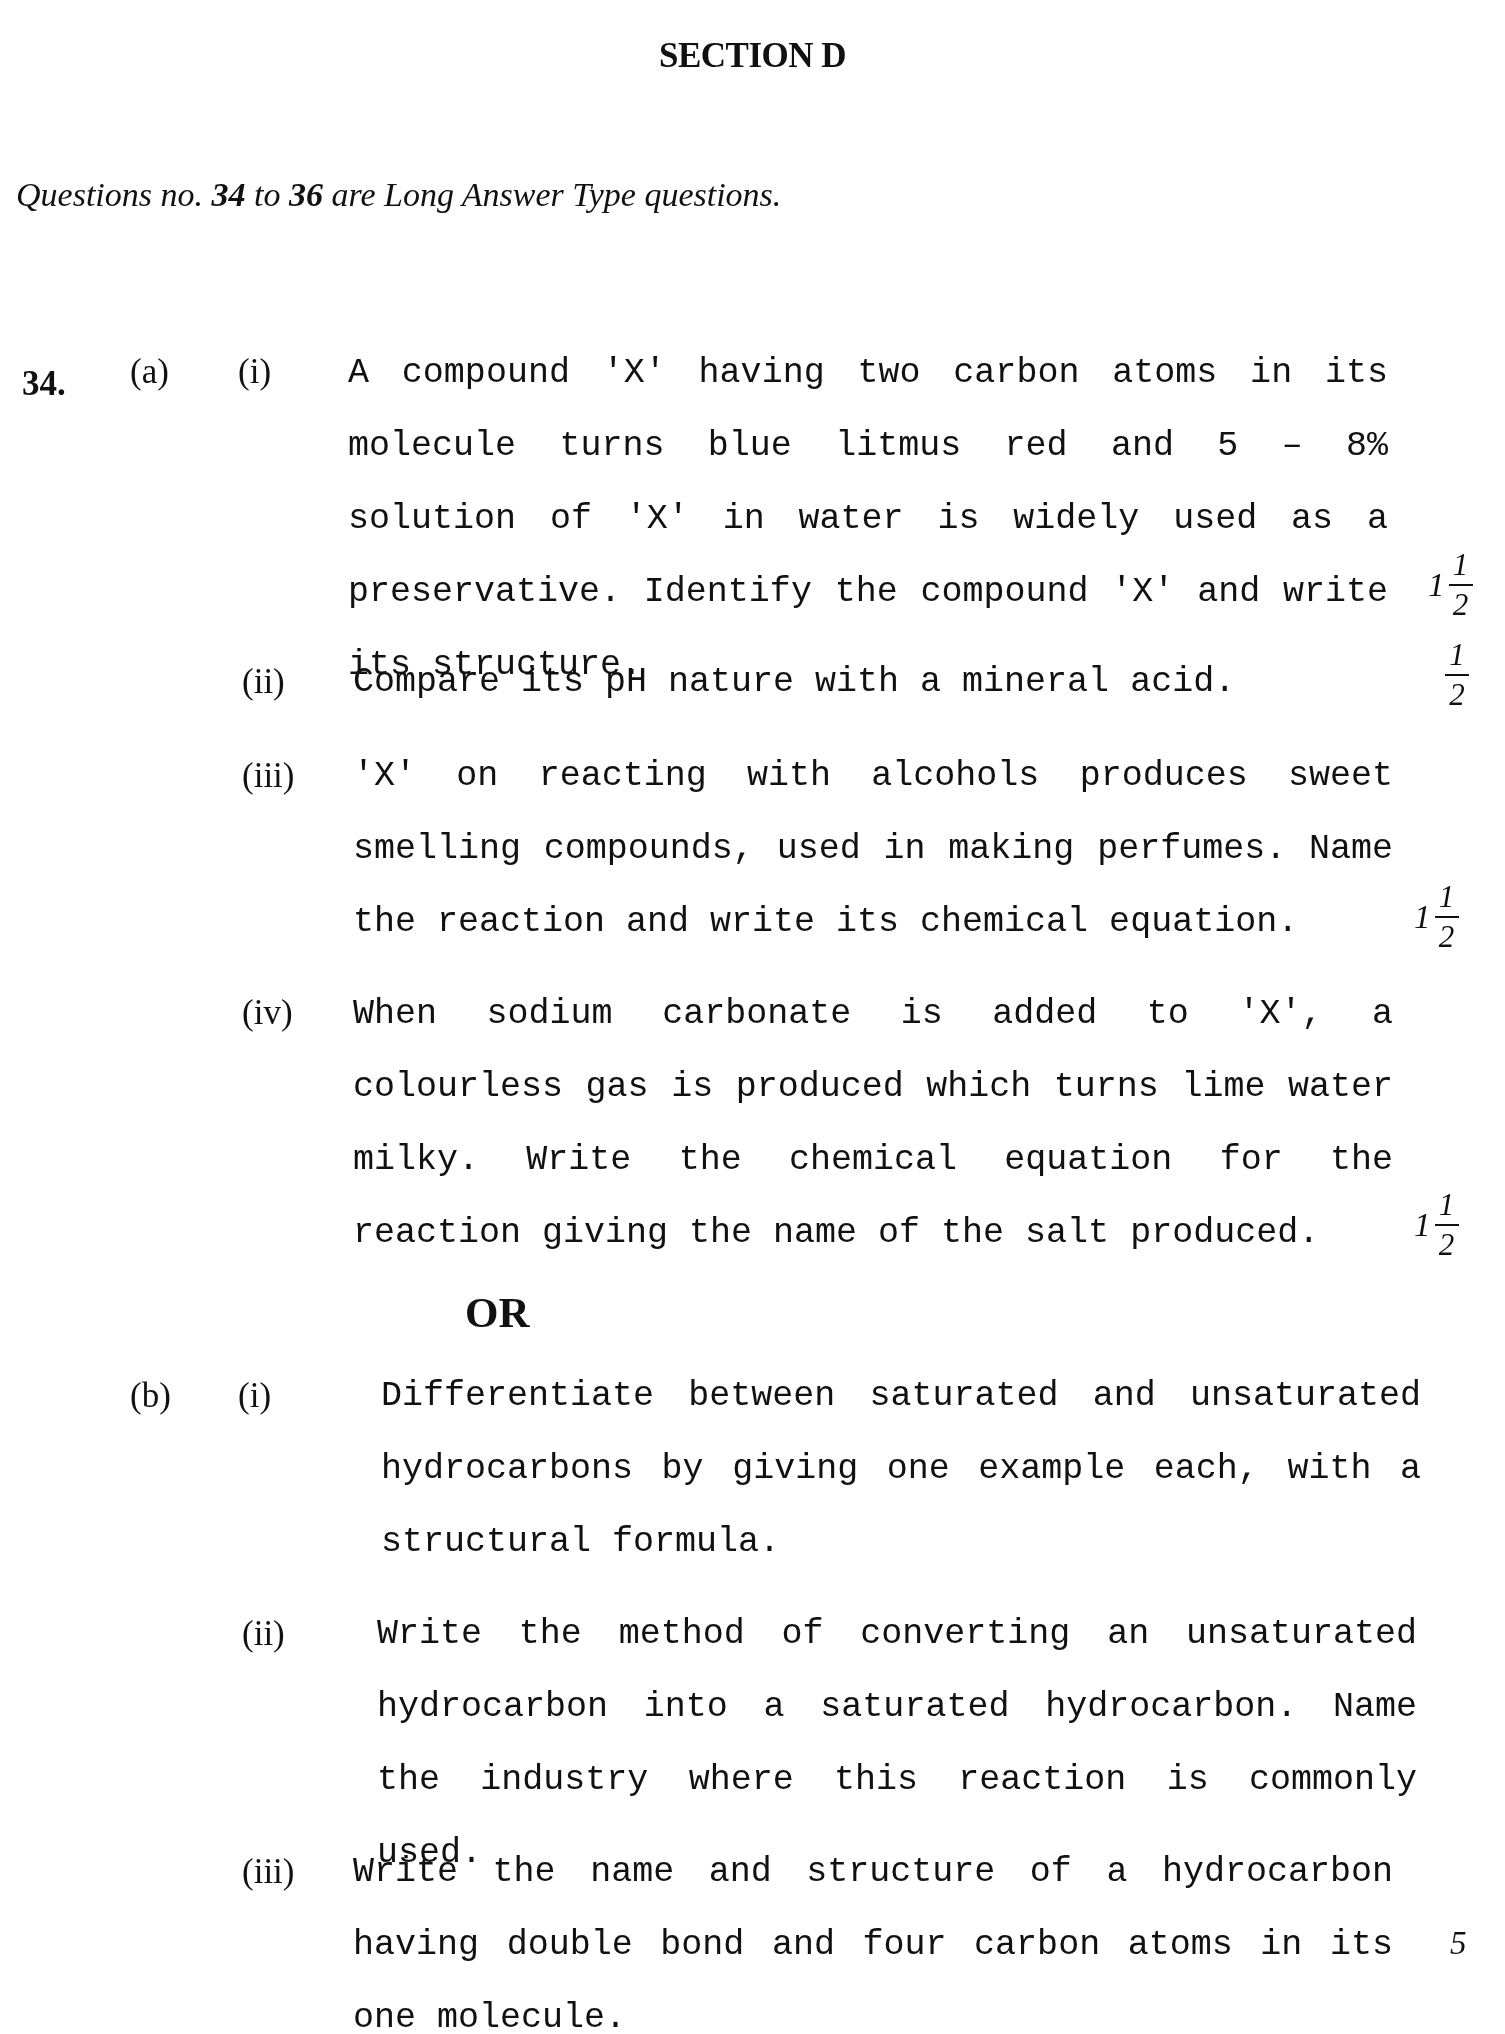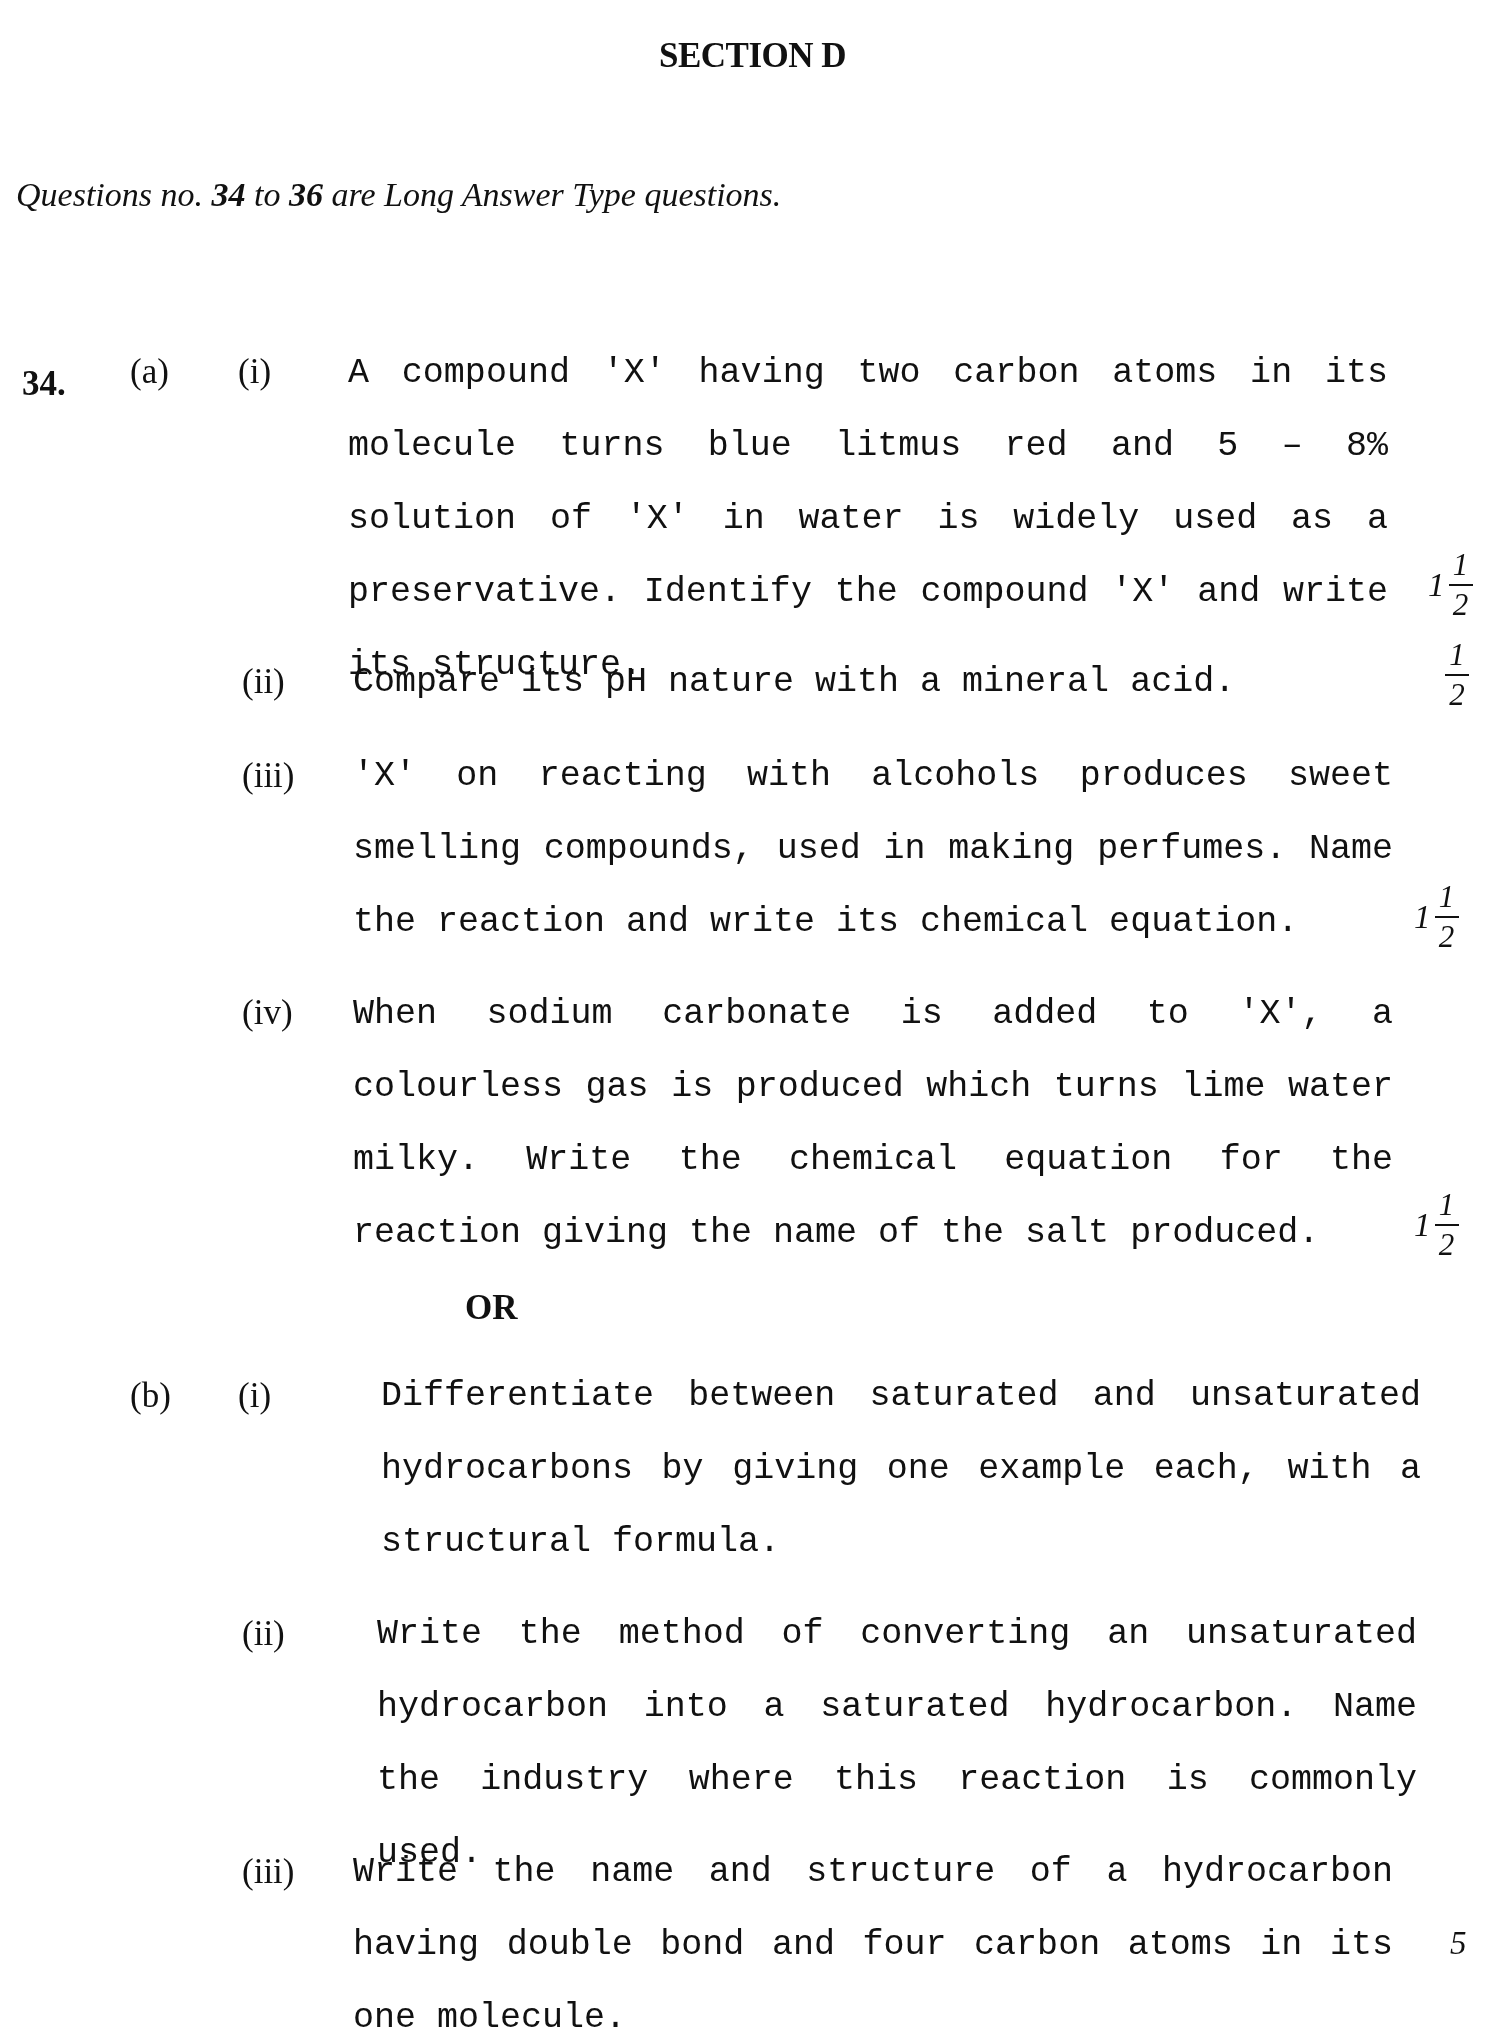--- a/index.html
+++ b/index.html
@@ -30,21 +30,21 @@
   .para.indent-b { left:353px; }
   .marks {
     font-style:italic; font-size:33px; font-family:"Liberation Serif", serif;
     display:flex; align-items:center;
   }
   .frac {
     display:inline-flex; flex-direction:column; align-items:center;
     font-style:italic; font-size:31px; line-height:34px; margin-left:4px;
   }
   .frac .bar { width:24px; border-top:2px solid #111; margin:2px 0; }
-  .or-label { left:465px; top:1288px; font-weight:bold; font-size:35px; font-family:"Liberation Serif", serif;text-align:center; }
+  .or-label { left:465px; top:1288px; font-weight:bold; font-size:43px; font-family:"Liberation Serif", serif;text-align:center; }
 </style>
 </head>
 <body>
 
 <div class="abs section-title">SECTION D</div>
 
 <div class="abs instructions"><span>Questions no. </span><b>34</b><span> to </span><b>36</b><span> are Long Answer Type questions.</span></div>
 
 <div class="abs qnum" style="top:364px;">34.</div>
 

